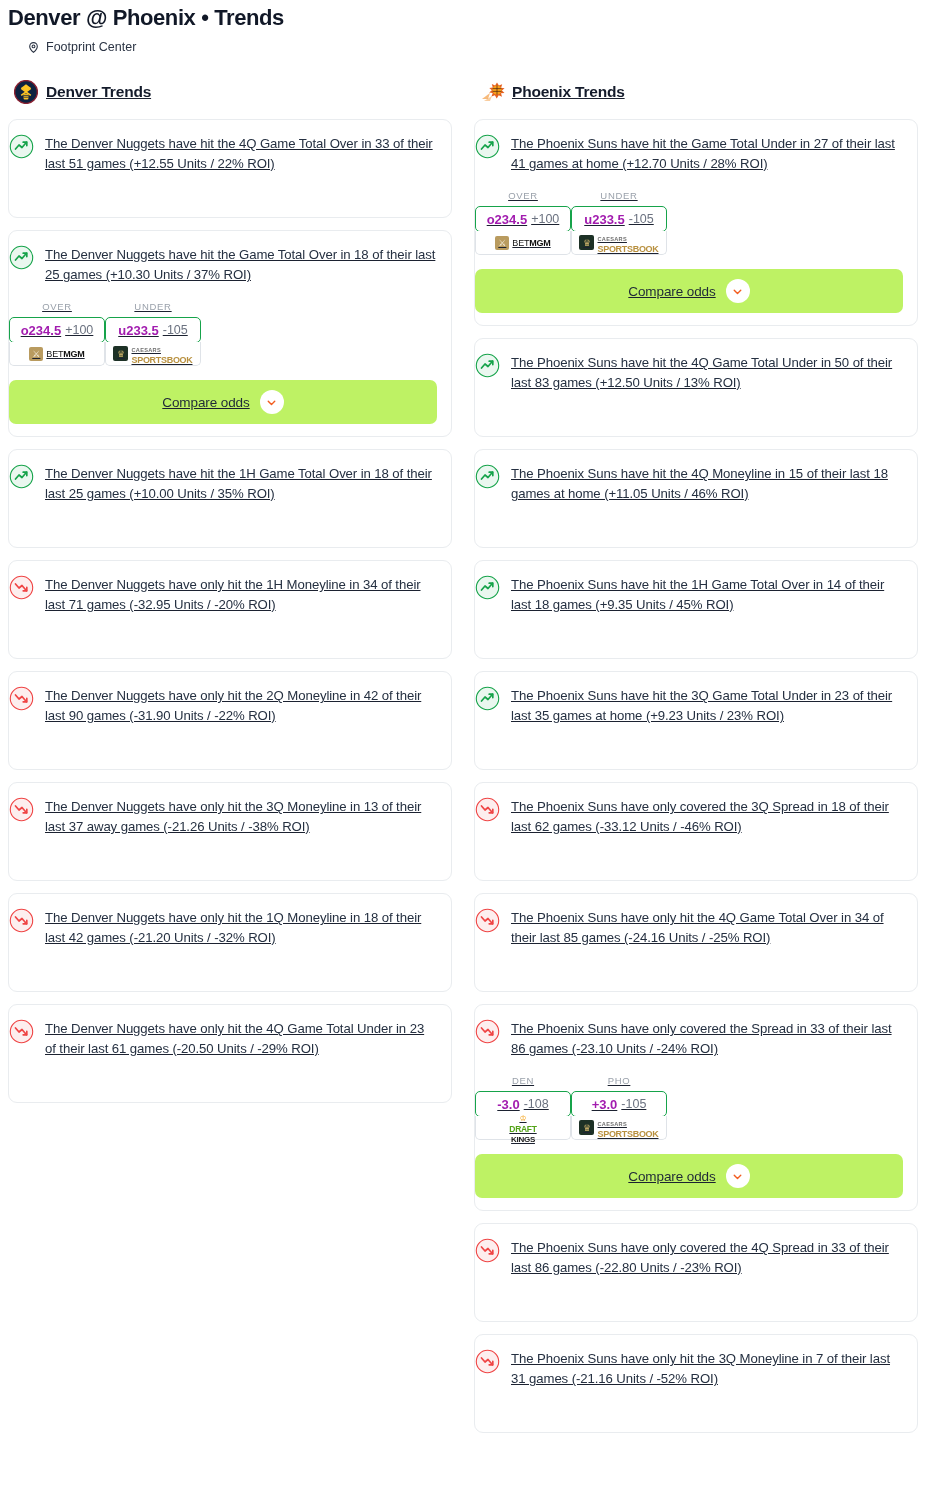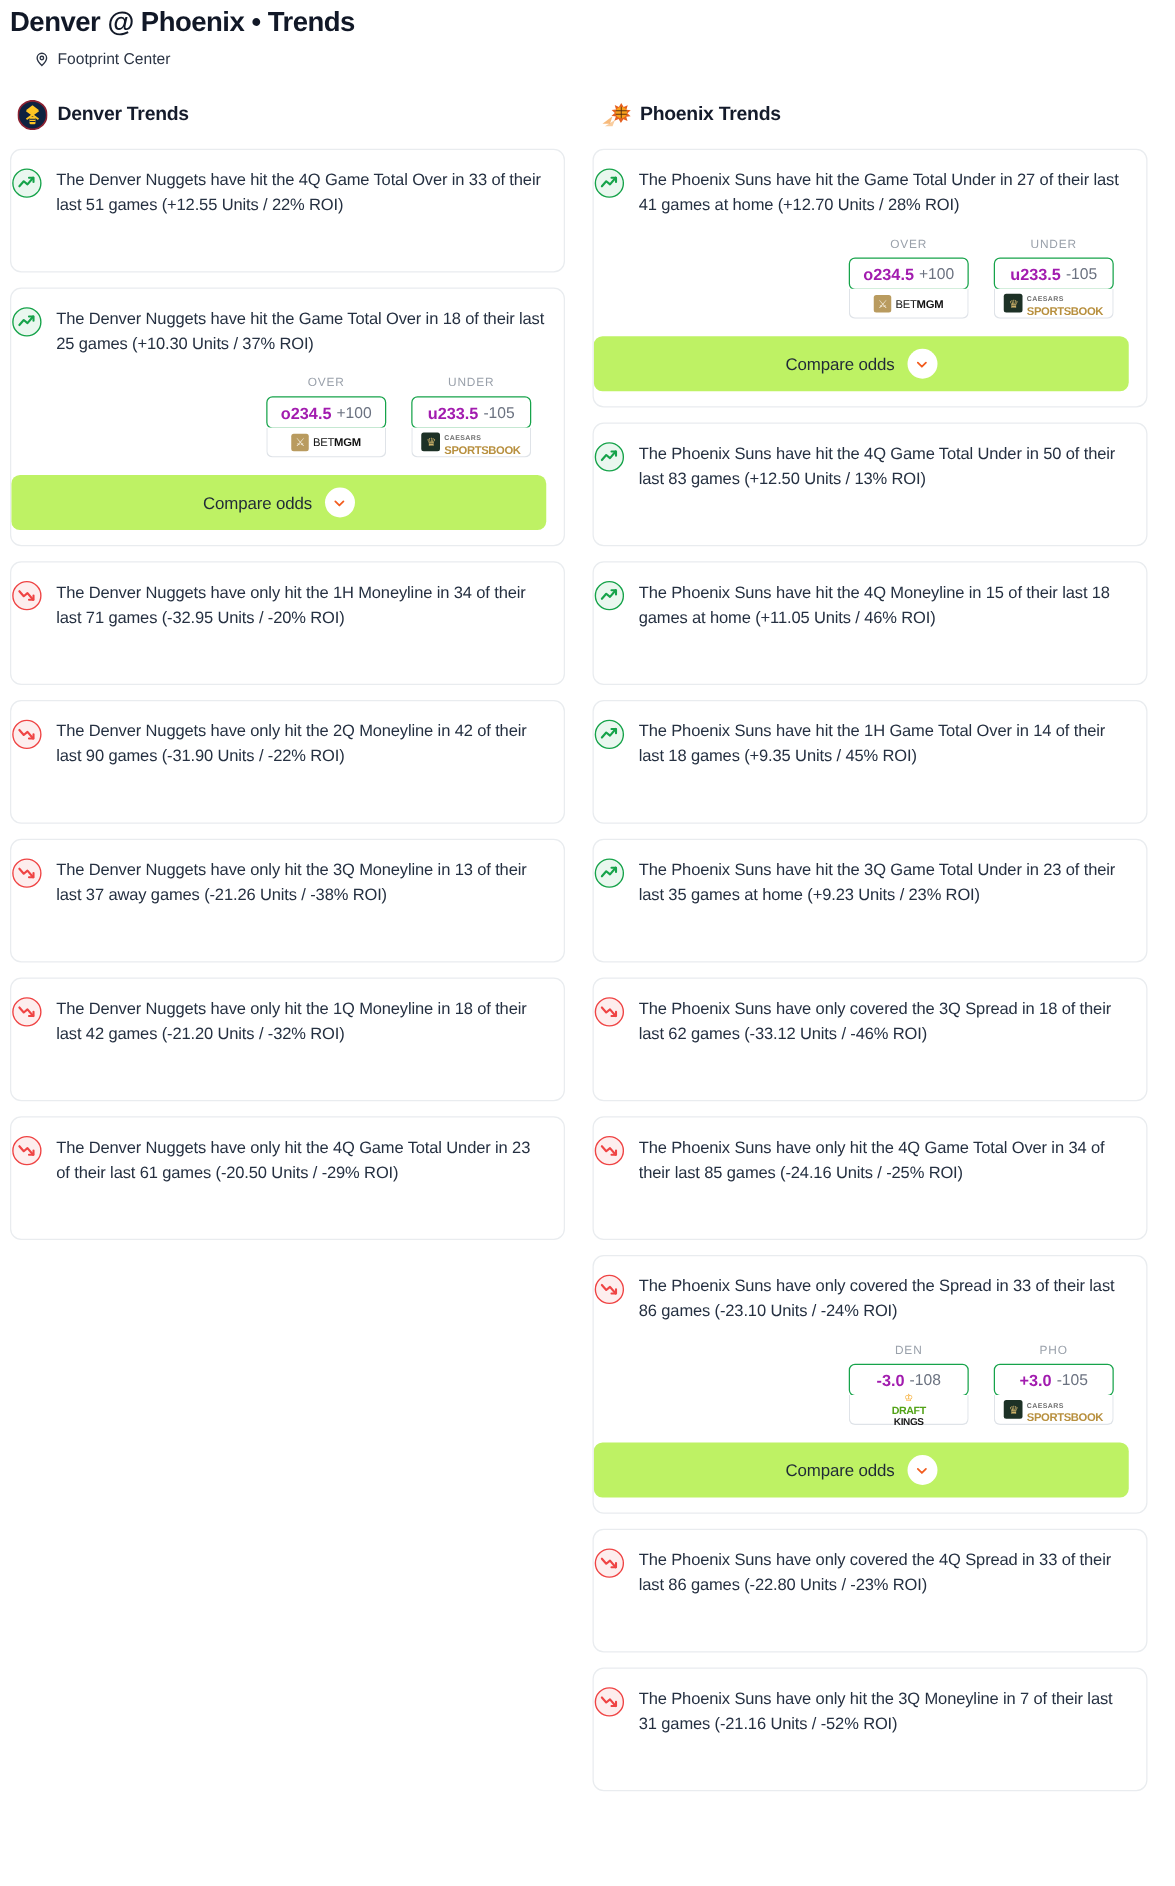--- a/index.html
+++ b/index.html
@@ -25,21 +25,21 @@
   .venue-row {
     display: flex;
     align-items: center;
     gap: 6px;
     padding: 7px 0 0 27px;
   }
   .venue-name { font-size: 12.5px; color: #2b3444; line-height: 16px; }
   .pin-icon { width: 13px; height: 15px; display: block; }
 
   
-  .columns { display: flex; gap: 22px; padding: 24px 8px 0 8px; align-items: flex-start; }
+  .columns { display: flex; gap: 22px; padding: 24px 8px 0 8px; align-items: flex-start; text-decoration: underline; }
   .col { width: 444px; flex: 0 0 444px; }
 
   .col-head {
     display: flex;
     align-items: center;
     gap: 8px;
     height: 26px;
     margin-bottom: 14px;
     padding-left: 6px;
   }
@@ -62,22 +62,20 @@
     line-height: 20px;
     color: #253041;
     letter-spacing: -0.1px;
     padding-top: 1px;
   }
   .card.short .card-body { min-height: 72px; }
 
   
   .odds-wrap {
     display: flex;
-    justify-content: flex-end;
-    gap: 20px;
     margin-top: 16px;
     padding-right: 12px;
   }
   .odds-col { width: 96px; }
   .odds-label {
     text-align: center;
     font-size: 9.5px;
     letter-spacing: 0.7px;
     color: #9aa1ab;
     margin-bottom: 5px;
@@ -223,20 +221,30 @@
               </div>
             </div>
           </div>
           <div class="compare-bar">
             <span class="compare-label">Compare odds</span>
             <span class="chev-circle">
               <svg viewBox="0 0 24 24" width="13" height="13" fill="none" stroke="#f25c1f" stroke-width="2.6" stroke-linecap="round" stroke-linejoin="round">
                 <polyline points="6,9.5 12,15.5 18,9.5"></polyline>
               </svg>
             </span>
+          </div>
+        </div>
+        <div class="card short">
+          <div class="card-body">
+            <span class="trend-icon"><svg viewBox="0 0 25 25" width="25" height="25">
+                <circle cx="12.5" cy="12.5" r="11.2" fill="#eaf7ef" stroke="#16a34a" stroke-width="1.1"></circle>
+                <polyline points="6.5,15 10,11 13,13.5 17.5,8.2" fill="none" stroke="#16a34a" stroke-width="1.7" stroke-linecap="round" stroke-linejoin="round"></polyline>
+                <polyline points="14.2,8.2 17.8,8.2 17.8,11.6" fill="none" stroke="#16a34a" stroke-width="1.7" stroke-linecap="round" stroke-linejoin="round"></polyline>
+              </svg></span>
+            <span class="trend-text">The Denver Nuggets have hit the 1H Game Total Over in 18 of their last 25 games (+10.00 Units / 35% ROI)</span>
           </div>
         </div>
         <div class="card short">
           <div class="card-body">
             <span class="trend-icon"><svg viewBox="0 0 25 25" width="25" height="25">
                 <circle cx="12.5" cy="12.5" r="11.2" fill="#fdeeee" stroke="#ef4444" stroke-width="1.1"></circle>
                 <polyline points="6.5,9 10,13 13,10.5 17.5,15.8" fill="none" stroke="#ef4444" stroke-width="1.7" stroke-linecap="round" stroke-linejoin="round"></polyline>
                 <polyline points="14.2,15.8 17.8,15.8 17.8,12.4" fill="none" stroke="#ef4444" stroke-width="1.7" stroke-linecap="round" stroke-linejoin="round"></polyline>
               </svg></span>
             <span class="trend-text">The Denver Nuggets have only hit the 1H Moneyline in 34 of their last 71 games (-32.95 Units / -20% ROI)</span>

